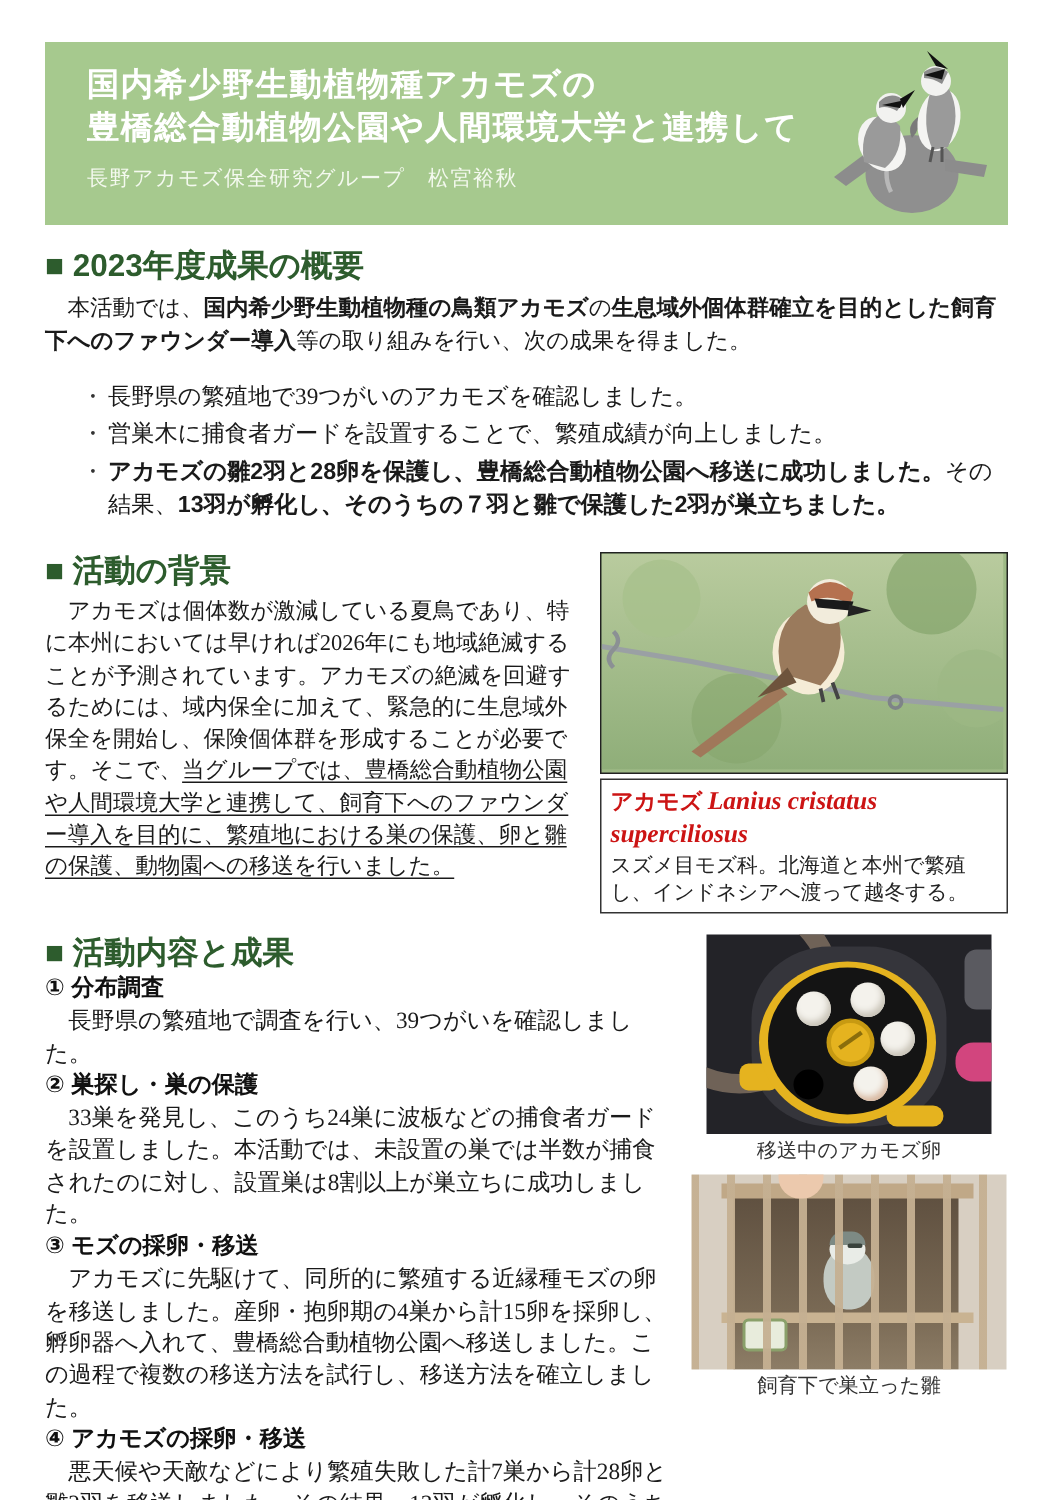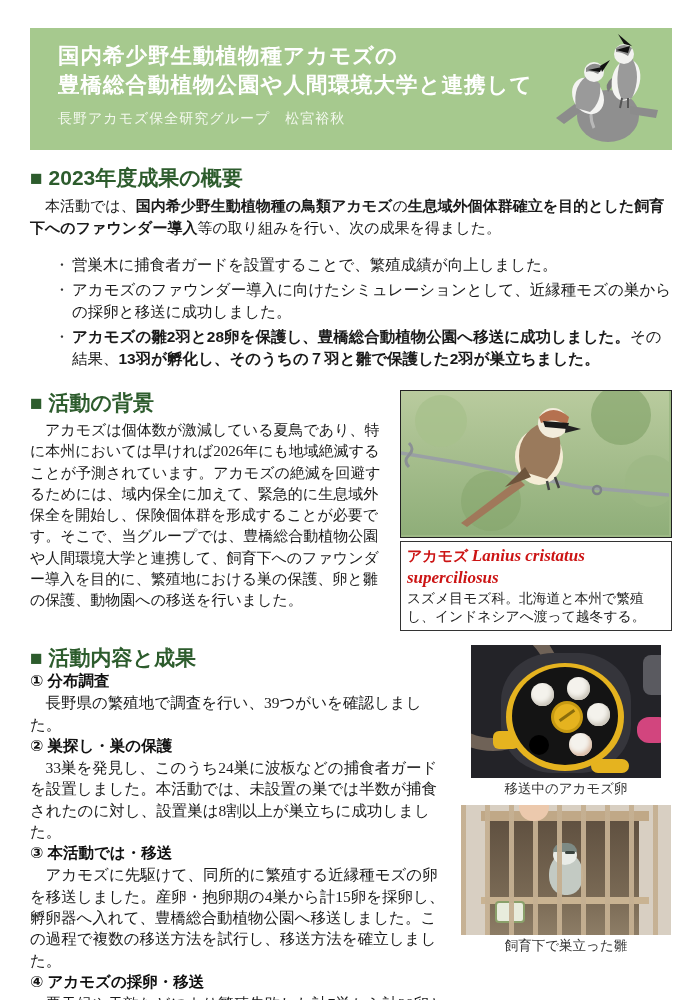--- a/index.html
+++ b/index.html
@@ -26,21 +26,21 @@
   .header .birds{position:absolute;right:8px;top:4px;}
 
   
   .sec-heading{
     font-family:"Liberation Sans","DejaVu Sans",sans-serif;
     font-weight:bold;color:#2d5c2d;font-size:21px;line-height:1.2;margin:0;
   }
   .body-text{font-size:15px;line-height:1.42;margin:0;}
   .indent{text-indent:1em;}
   .b{font-family:"Liberation Sans","DejaVu Sans",sans-serif;font-weight:bold;}
-  .ul-line{text-underline-offset:3px;}
+  .ul-line{text-decoration:underline;text-underline-offset:3px;}
 
   .summary{margin-top:15px;}
   .summary .intro{margin-top:5px;}
   .bullets{list-style:none;margin:14px 0 0 0;padding:0 0 0 24px;}
   .bullets li{
     font-size:15.5px;line-height:1.42;margin-bottom:3px;position:relative;padding-left:18px;
   }
   .bullets li::before{content:"・";position:absolute;left:0;top:0;color:#333;}
 
   
@@ -136,22 +136,22 @@
         <path d="M78 12 L72 2 L86 14 Z" fill="#111"></path>
         <path d="M76 66 L74 76 M82 66 L82 76" stroke="#555" stroke-width="2"></path>
       </g>
     </svg>
   </div>
 
   <div class="summary">
     <h2 class="sec-heading">■ 2023年度成果の概要</h2>
     <p class="body-text indent intro"><span>本活動では、</span><span class="b">国内希少野生動植物種の鳥類アカモズ</span><span>の</span><span class="b">生息域外個体群確立を目的とした飼育下へのファウンダー導入</span><span>等の取り組みを行い、次の成果を得ました。</span></p>
     <ul class="bullets">
+      <li>長野県の繁殖地で39つがいのアカモズを確認しました。</li>
       <li>営巣木に捕食者ガードを設置することで、繁殖成績が向上しました。</li>
-      <li>アカモズのファウンダー導入に向けたシミュレーションとして、近縁種モズの巣からの採卵と移送に成功しました。</li>
       <li><span class="b">アカモズの雛2羽と28卵を保護し、豊橋総合動植物公園へ移送に成功しました。</span><span>その結果、</span><span class="b">13羽が孵化し、そのうちの７羽と雛で保護した2羽が巣立ちました。</span></li>
     </ul>
   </div>
 
   <div class="background">
     <div class="left">
       <h2 class="sec-heading">■ 活動の背景</h2>
       <p class="body-text indent"><span>アカモズは個体数が激減している夏鳥であり、特に本州においては早ければ2026年にも地域絶滅することが予測されています。アカモズの絶滅を回避するためには、域内保全に加えて、緊急的に生息域外保全を開始し、保険個体群を形成することが必要です。そこで、</span><span class="ul-line">当グループでは、豊橋総合動植物公園や人間環境大学と連携して、飼育下へのファウンダー導入を目的に、繁殖地における巣の保護、卵と雛の保護、動物園への移送を行いました。</span></p>
     </div>
     <div class="right" style="width:272px;flex-shrink:0;">
@@ -192,21 +192,21 @@
     </div>
   </div>
 
   <div class="activities">
     <div class="left">
       <h2 class="sec-heading">■ 活動内容と成果</h2>
       <p class="act-title">① 分布調査</p>
       <p class="act-body indent">長野県の繁殖地で調査を行い、39つがいを確認しました。</p>
       <p class="act-title">② 巣探し・巣の保護</p>
       <p class="act-body indent">33巣を発見し、このうち24巣に波板などの捕食者ガードを設置しました。本活動では、未設置の巣では半数が捕食されたのに対し、設置巣は8割以上が巣立ちに成功しました。</p>
-      <p class="act-title">③ 本活動では・移送</p>
+      <p class="act-title">③ モズの採卵・移送</p>
       <p class="act-body indent">アカモズに先駆けて、同所的に繁殖する近縁種モズの卵を移送しました。産卵・抱卵期の4巣から計15卵を採卵し、孵卵器へ入れて、豊橋総合動植物公園へ移送しました。この過程で複数の移送方法を試行し、移送方法を確立しました。</p>
       <p class="act-title">④ アカモズの採卵・移送</p>
       <p class="act-body indent">悪天候や天敵などにより繁殖失敗した計7巣から計28卵と雛2羽を移送しました。その結果、13羽が孵化し、そのうちの7羽と雛で保護した2羽の計9羽が巣立ったことで、飼育下個体群確立に向けたファウンダー導入を達成しました。</p>
     </div>
     <div class="right-col">
       <div class="egg-photo">
         <div class="wheel"></div>
         <div class="knee"></div>
         <div class="gray-obj"></div>
         <div class="pink-obj"></div>

